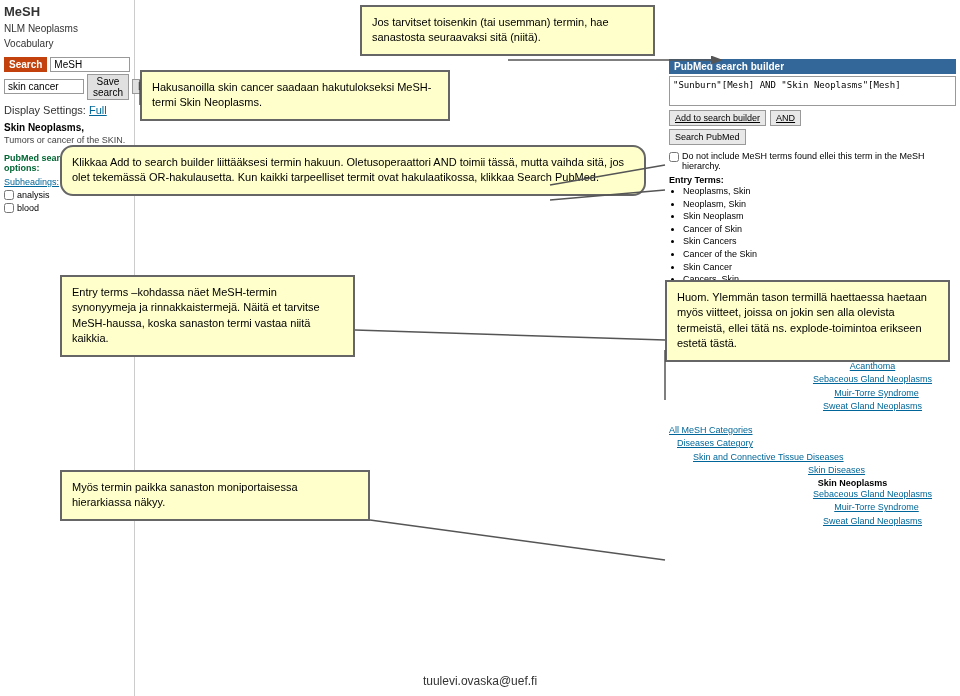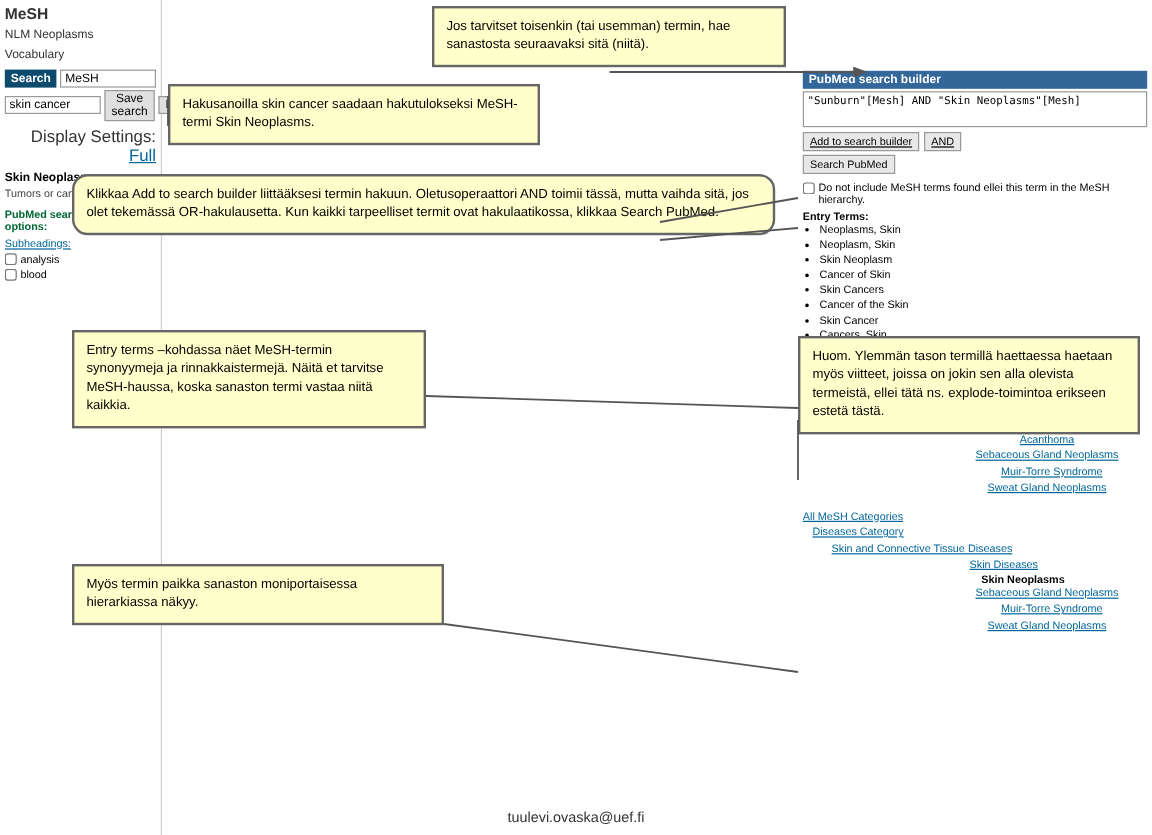--- a/index.html
+++ b/index.html
@@ -63,21 +63,21 @@
       margin-top: 3px;
       font-size: 9px;
     }
     .checkbox-item input {
       width: 10px;
       height: 10px;
       margin-right: 3px;
     }
     .search-label {
       font-size: 10px;
-      background: #0c4a6e;
+      background: #c2410c;
       color: #fff;
       padding: 2px 5px;
       font-weight: bold;
     }
     .search-input {
       font-size: 10px;
       width: 120px;
       padding: 1px 3px;
       border: 1px solid #999;
     }
@@ -289,21 +289,21 @@
   <div style="margin-top:6px; display:flex; align-items:center; gap:3px;">
     <span class="search-label">Search</span>
     <input class="search-input" type="text" value="MeSH" style="width: 80px;">
   </div>
   <div style="margin-top:2px; display:flex; align-items:center; gap:3px;">
     <input class="skin-cancer-input" type="text" value="skin cancer" style="width: 80px;">
     <button class="btn-save">Save search</button>
     <button class="btn-limits">Limits</button>
   </div>
 
-  <div style="margin-top:4px; font-size:14px; color:#333;text-align:right;">
+  <div style="margin-top:4px; font-size:11px; color:#333;">
     <span>Display Settings:</span>
     <span style="color:#006699; text-decoration:underline; cursor:pointer;">Full</span>
   </div>
 
   <div class="skin-neoplasms-box">
     <span>Skin Neoplasms,</span>
   </div>
   <div class="skin-neoplasms-desc">
     <span>Tumors or cancer of the SKIN.</span>
   </div>

